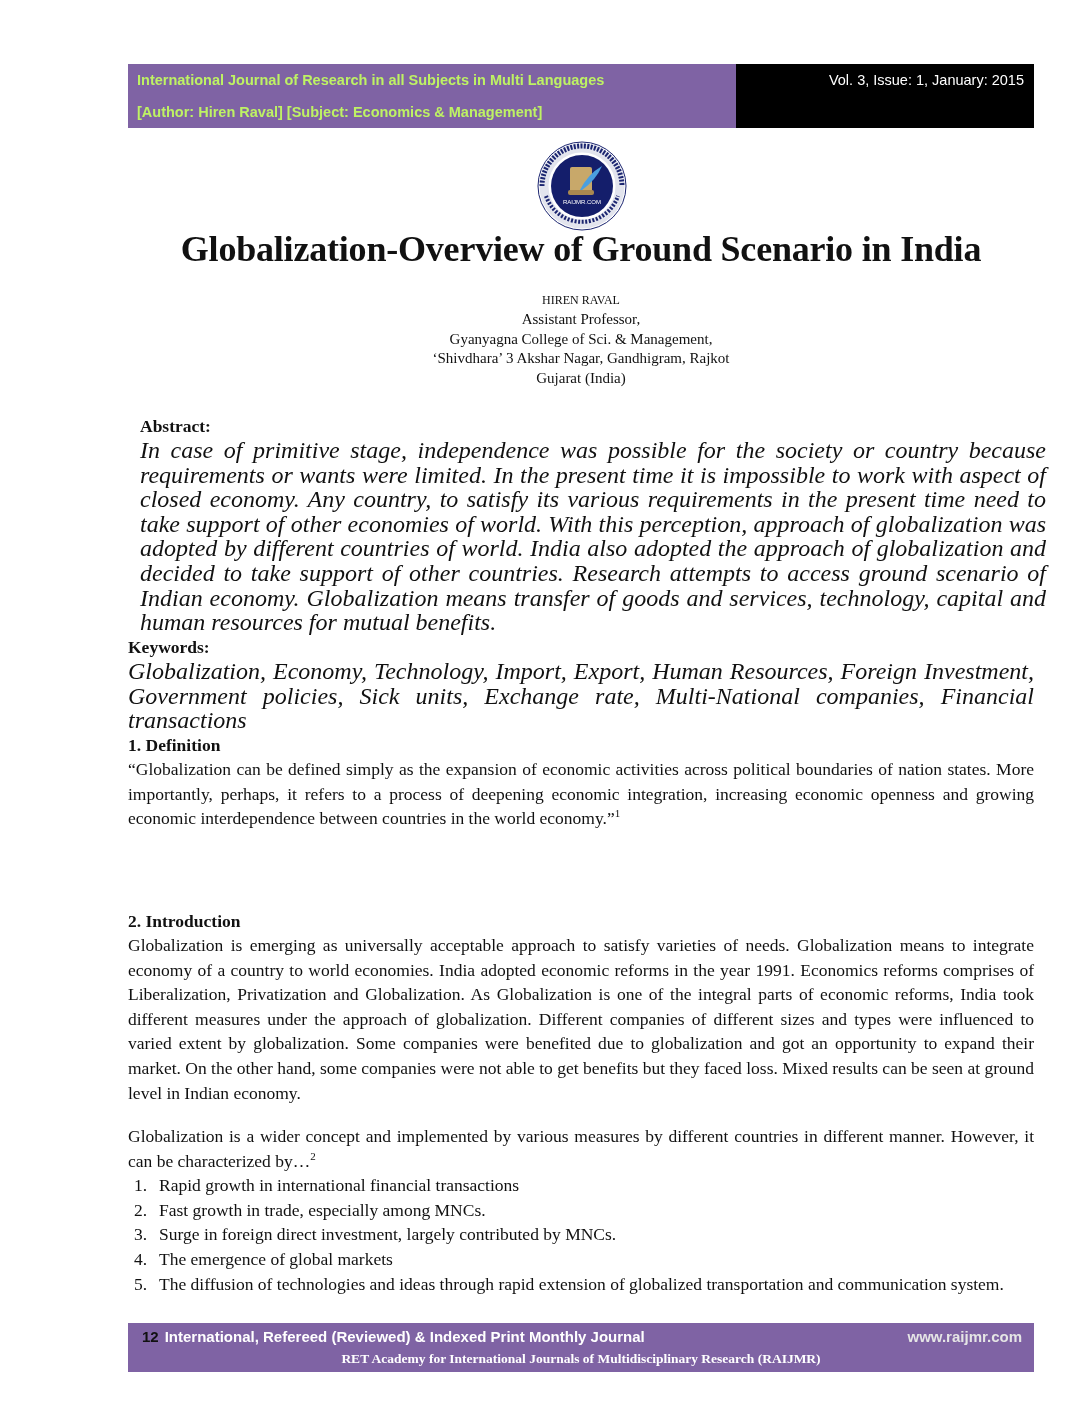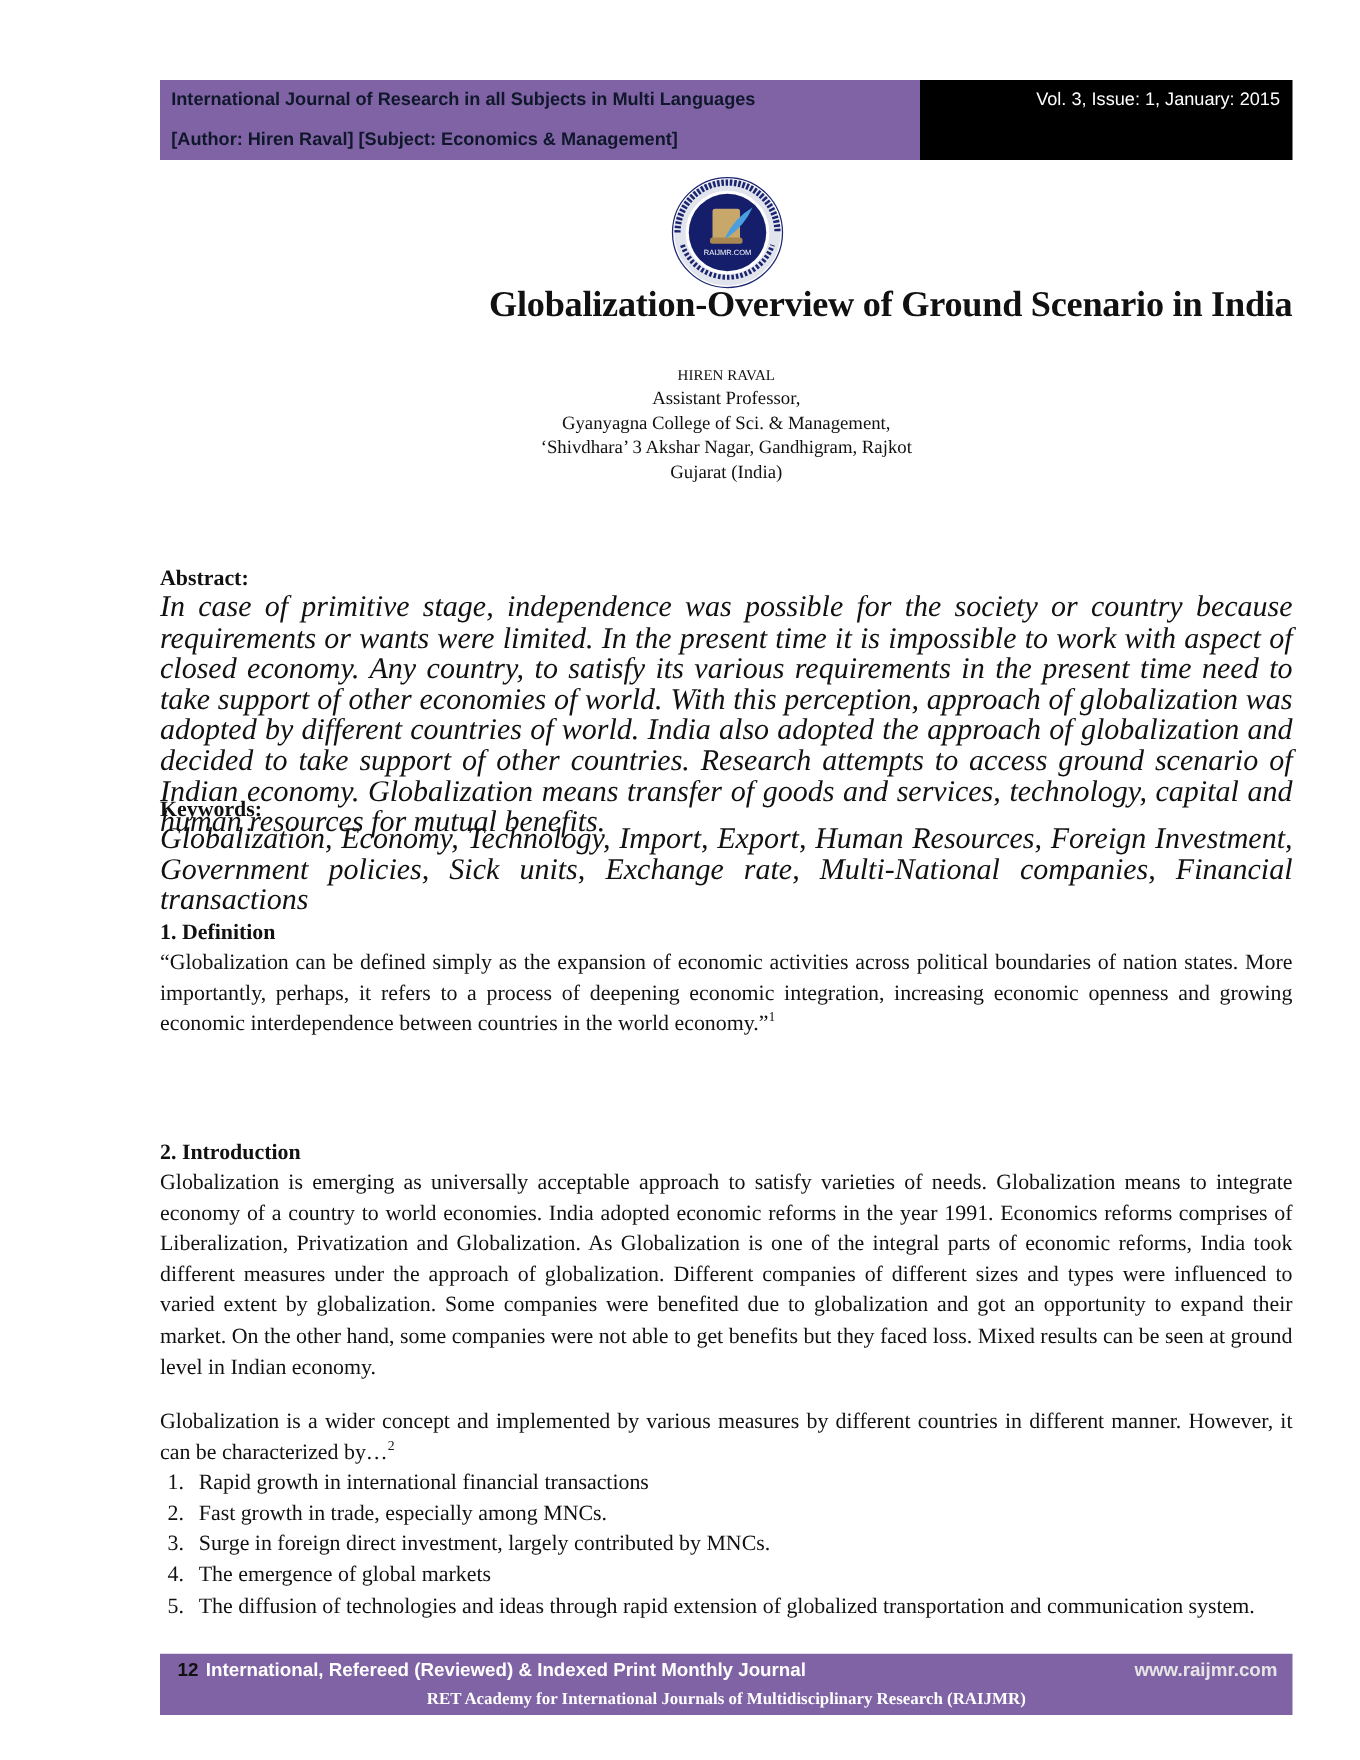--- a/index.html
+++ b/index.html
@@ -1,38 +1,38 @@
 <!DOCTYPE html>
 <html><head>
   <meta charset="utf-8">
   <style>
     html, body { margin: 0; padding: 0; background: #ffffff; }
     body { width: 1088px; height: 1408px; position: relative; overflow: hidden; color: #111; }
     .page { position: absolute; left: 128px; top: 0; width: 906px; }
 
     
     .header { position: absolute; top: 64px; left: 0; width: 906px; height: 64px; display: flex; }
-    .header-left { width: 608px; background: #7f63a4; color: #0f172a; font-family: "Liberation Sans", sans-serif; font-weight: bold; font-size: 14.5px; padding-left: 9px; box-sizing: border-box; }
+    .header-left { width: 608px; background: #7f63a4; color: #bef264; font-family: "Liberation Sans", sans-serif; font-weight: bold; font-size: 14.5px; padding-left: 9px; box-sizing: border-box; }
     .header-right { width: 298px; background: #000000; color: #ffffff; font-family: "Liberation Sans", sans-serif; font-weight: normal; font-size: 14.5px; text-align: right; padding-right: 10px; box-sizing: border-box; }
     .hline { height: 32px; line-height: 32px; white-space: nowrap; }
 
     
     .logo { position: absolute; top: 140px; left: 408px; width: 92px; height: 92px; }
 
     
-    .title { position: absolute; top: 228px; left: 0; width: 906px; text-align: right; font-family: "Liberation Serif", serif; font-weight: bold; font-size: 29px; letter-spacing: -0.2px; }
+    .title { position: absolute; top: 228px; left: 0; width: 906px; text-align: center; font-family: "Liberation Serif", serif; font-weight: bold; font-size: 36px; letter-spacing: -0.2px; }
 
     
     .author { position: absolute; top: 290px; left: 0; width: 906px; text-align: center; font-family: "Liberation Serif", serif; font-size: 15px; line-height: 19.5px; }
     .author .name { font-size: 12px; line-height: 20px; }
     .section-head { font-family: "Liberation Serif", serif; font-weight: bold; font-size: 17.5px; line-height: 24px; }
     .italic-block { font-family: "Liberation Serif", serif; font-style: italic; font-size: 24px; line-height: 24.6px; text-align: justify; text-align-last: left; }
     .body-block { font-family: "Liberation Serif", serif; font-size: 17.5px; line-height: 24.6px; text-align: justify; }
 
-    .abstract { position: absolute; top: 414px; left: 0; width: 906px; margin-top: 36px; }
+    .abstract { position: absolute; top: 414px; left: 12px; width: 906px; }
     .keywords { position: absolute; top: 635px; left: 0; width: 906px; }
     .definition { position: absolute; top: 733px; left: 0; width: 906px; }
     .introduction { position: absolute; top: 880px; left: 0; width: 906px; margin-top: 29px; }
     .characterized { position: absolute; top: 1124px; left: 0; width: 906px; }
 
     sup { font-size: 11px; vertical-align: 7px; line-height: 0; }
 
     .list { list-style: none; margin: 0; padding: 0; }
     .list li { position: relative; padding-left: 31px; font-family: "Liberation Serif", serif; font-size: 17.5px; line-height: 24.6px; text-align: justify; }
     .list li .num { position: absolute; left: 6px; top: 0; }

